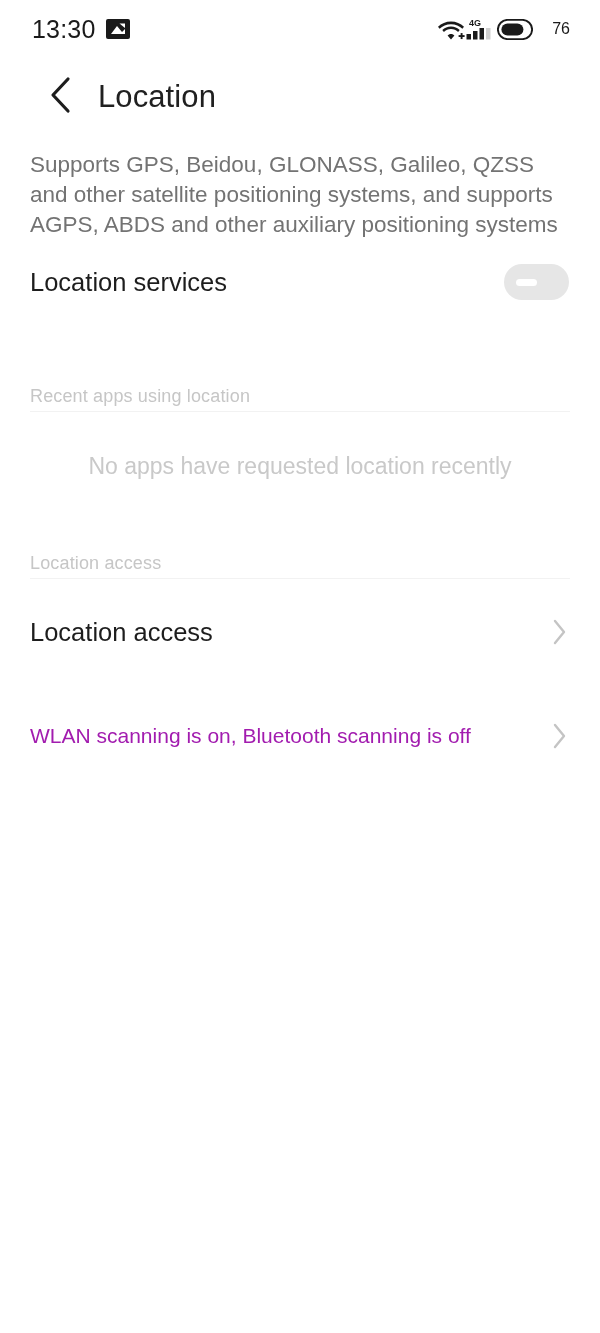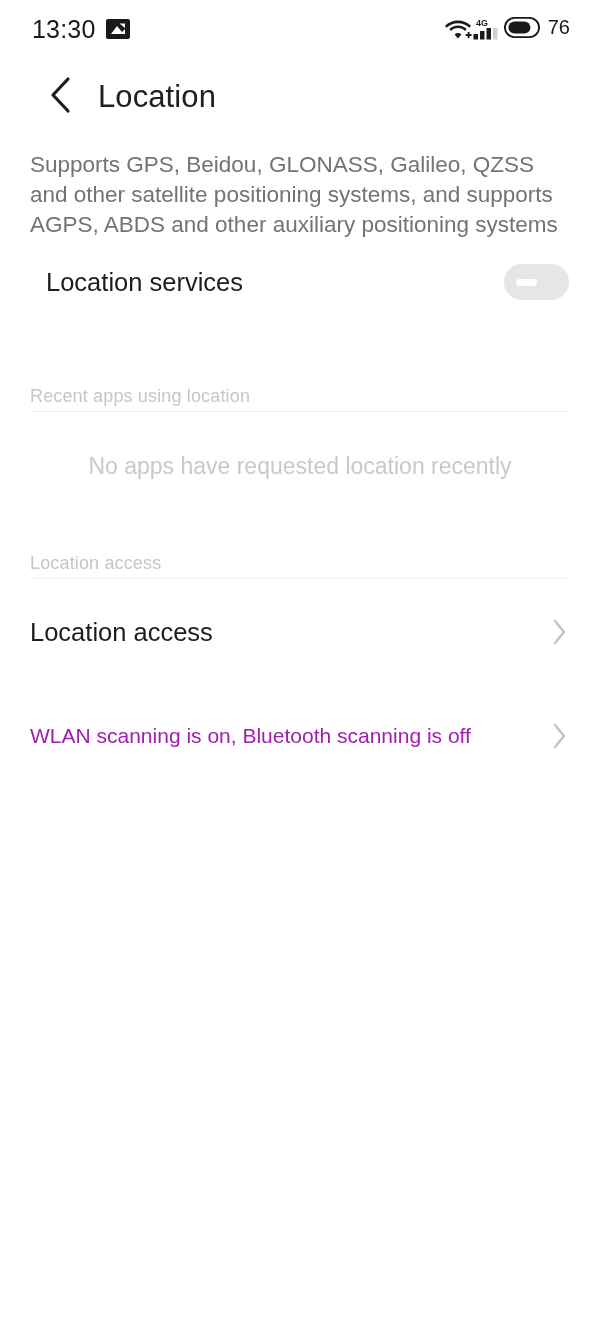--- a/index.html
+++ b/index.html
@@ -40,29 +40,29 @@
     font-size:25px;
     font-weight:500;
     color:#1a1a1a;
     letter-spacing:0.2px;
     line-height:1;
   }
   .screenshot-icon { display:block; }
 
   .status-right {
     display:flex;
-    align-items:flex-start;
+    align-items:center;
   }
   .wifi-icon, .signal-icon, .battery-icon { display:block; }
   .battery-pct {
-    font-size:20px;
+    font-size:16px;
     font-weight:500;
     color:#1a1a1a;
     line-height:1;
-    margin-left:8px;
+    margin-left:19px;
   }
 
   
   .header {
     position:absolute;
     top:58px; left:8px;
     width:600px;
     height:78px;
     display:flex;
     align-items:center;
@@ -97,21 +97,21 @@
 
   
   .services-row {
     position:absolute;
     top:256px; left:0;
     width:600px;
     height:52px;
     display:flex;
     align-items:center;
     justify-content:space-between;
-    padding:0 31px 0 46px;
+    padding:0 31px 0 30px;
     cursor:pointer;
   }
   .services-label {
     font-size:25.5px;
     color:#1d1d1d;
     font-weight:400;
   }
   .toggle {
     position:relative;
     width:65px;

